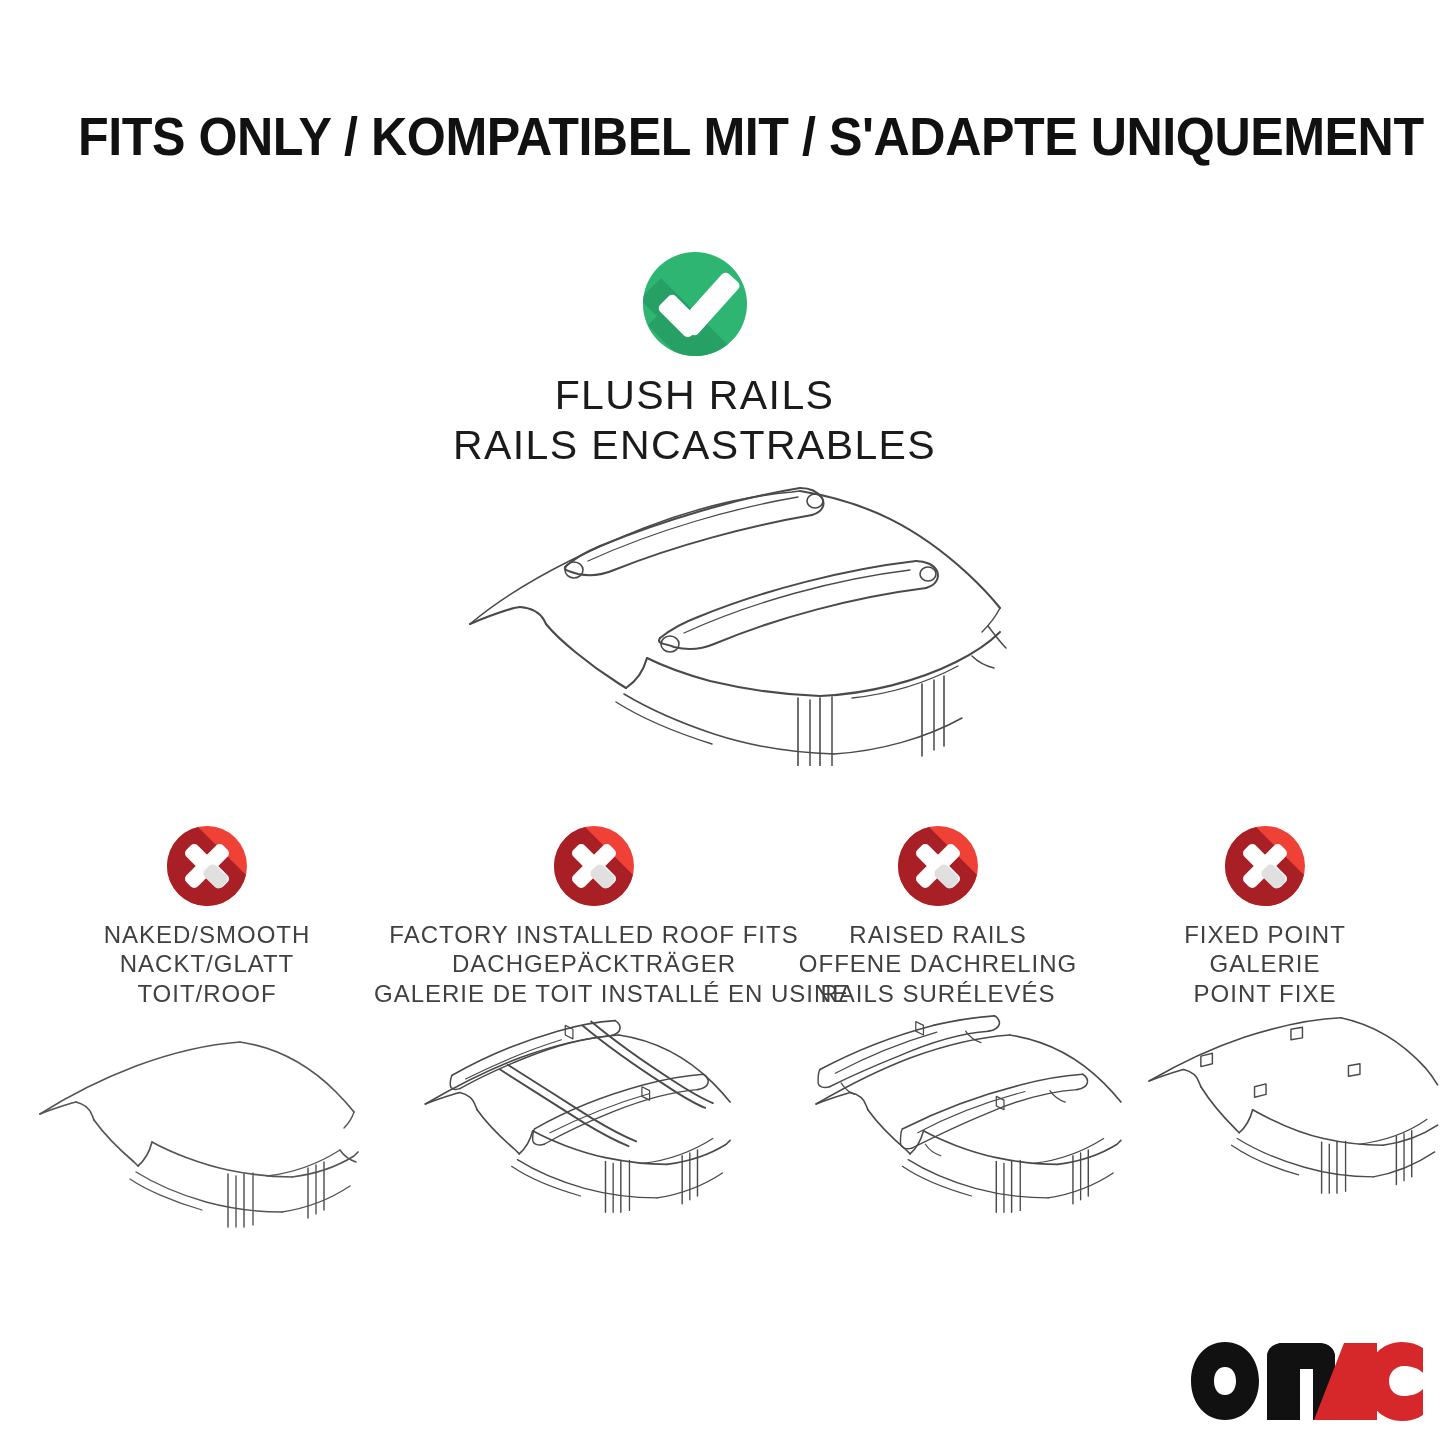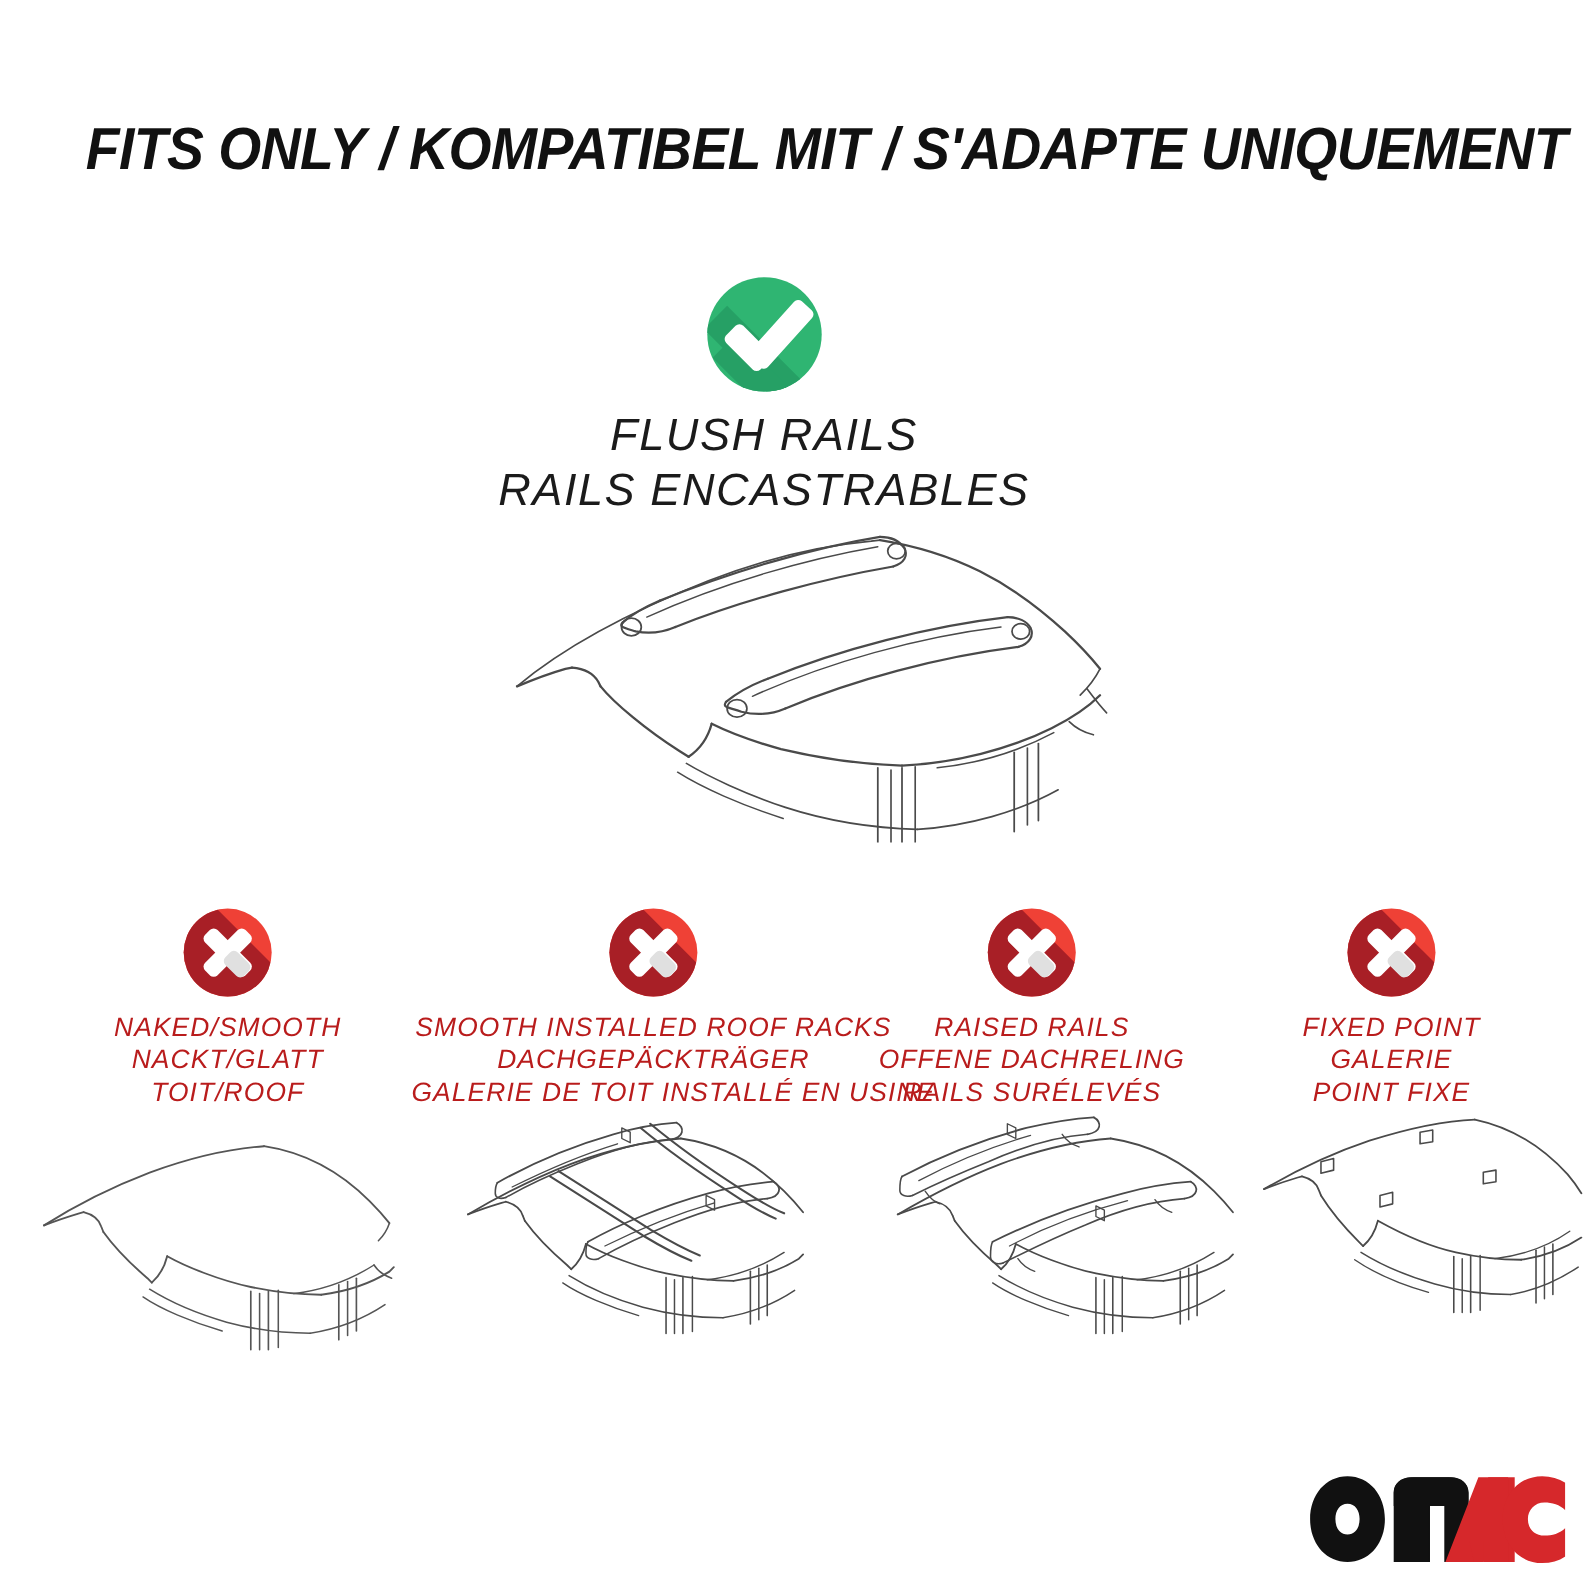--- a/index.html
+++ b/index.html
@@ -9,21 +9,20 @@
   }
   body {
     font-family: "Liberation Sans", sans-serif;
   }
   #canvas {
     position: relative;
     width: 1445px;
     height: 1445px;
     background: #ffffff;
     overflow: hidden;
-    font-style: italic;
   }
 
   
   .header-title {
     position: absolute;
     left: 78px;
     top: 108px;
     width: 1300px;
     font-family: "Liberation Sans Narrow", "Liberation Sans", sans-serif;
     font-size: 54px;
@@ -177,21 +176,21 @@
     background: #e0e0e0;
     transform: rotate(-45deg);
     transform-origin: 50% 0;
   }
 
   .bad-label {
     margin-top: 14px;
     font-size: 24px;
     font-weight: 300;
     letter-spacing: 1px;
-    color: #b91c1c;
+    color: #404040;
     line-height: 1.22;
   }
   .bad-label div { white-space: nowrap; }
 
   
   .bottom-car {
     position: absolute;
     height: 230px;
   }
 
@@ -306,21 +305,21 @@
     <div class="bad-col" style="left:374px; width:440px;">
       <div class="x-circle">
         <div class="x-shadow"></div>
         <div class="x-mark">
           <span class="bar bar-a"></span>
           <span class="bar bar-b"></span>
           <span class="bar-b-lower"></span>
         </div>
       </div>
       <div class="bad-label">
-        <div>SMOOTH INSTALLED ROOF RACKS</div>
+        <div>FACTORY INSTALLED ROOF FITS</div>
         <div>DACHGEPÄCKTRÄGER</div>
         <div>GALERIE DE TOIT INSTALLÉ EN USINE</div>
       </div>
     </div>
 
     <div class="bad-col" style="left:778px; width:320px;">
       <div class="x-circle">
         <div class="x-shadow"></div>
         <div class="x-mark">
           <span class="bar bar-a"></span>

